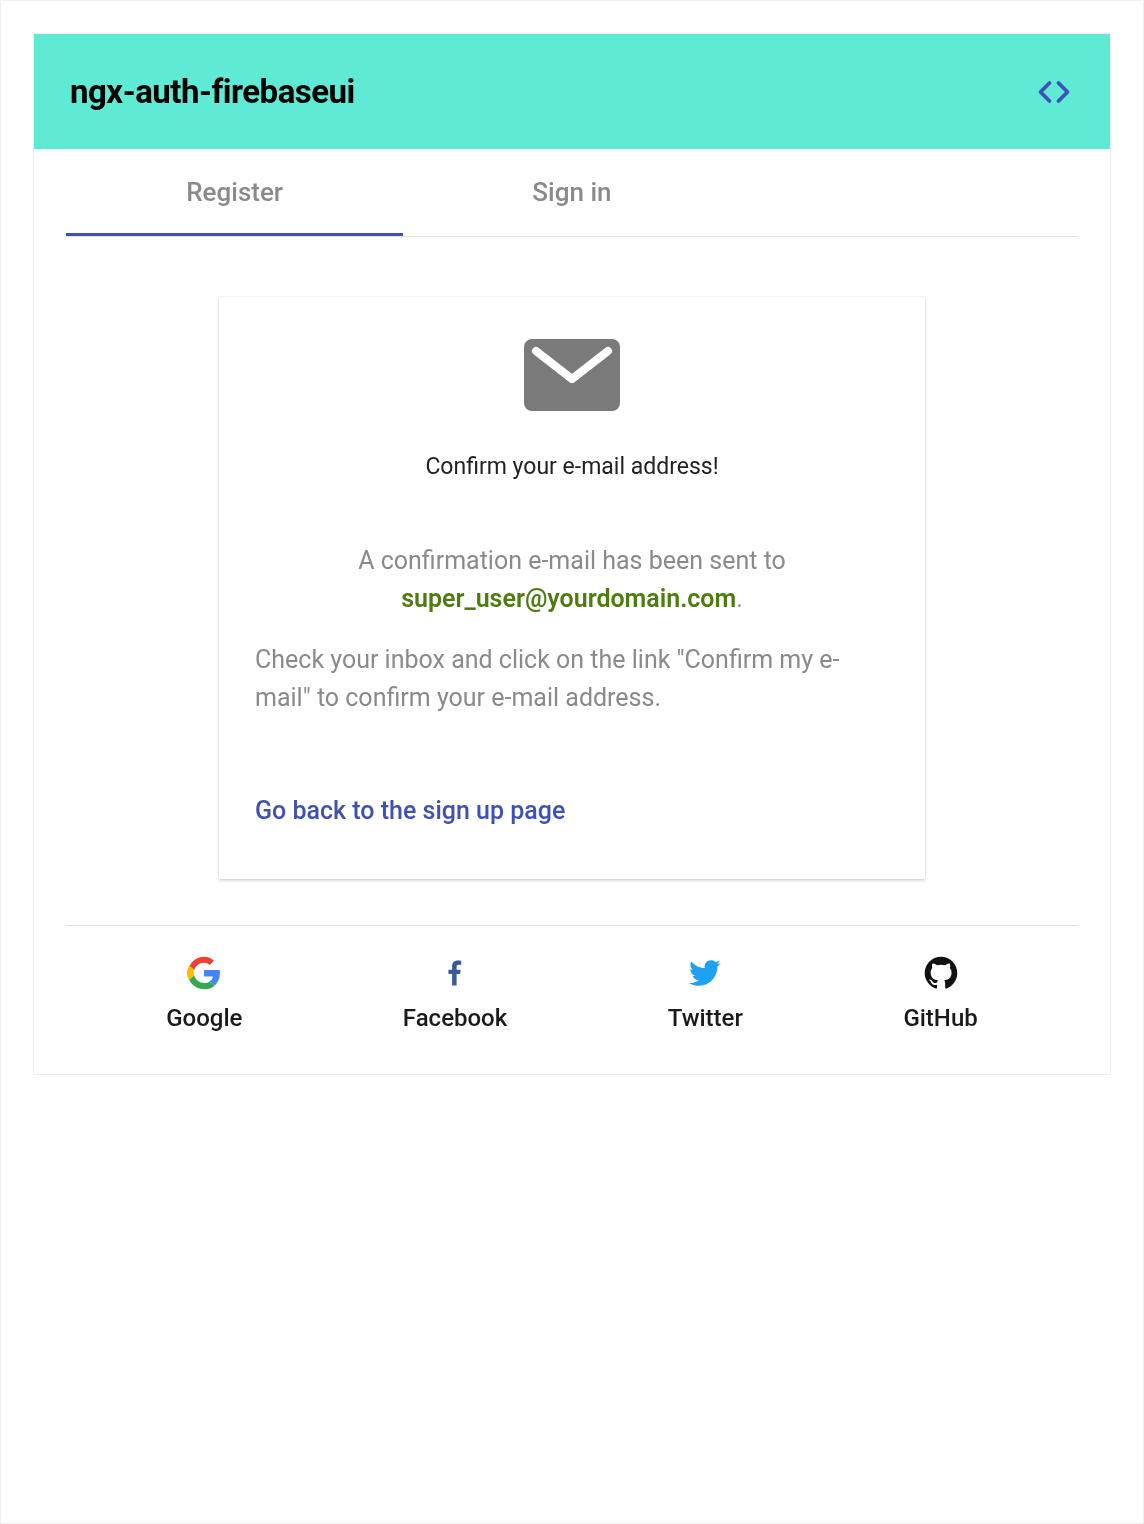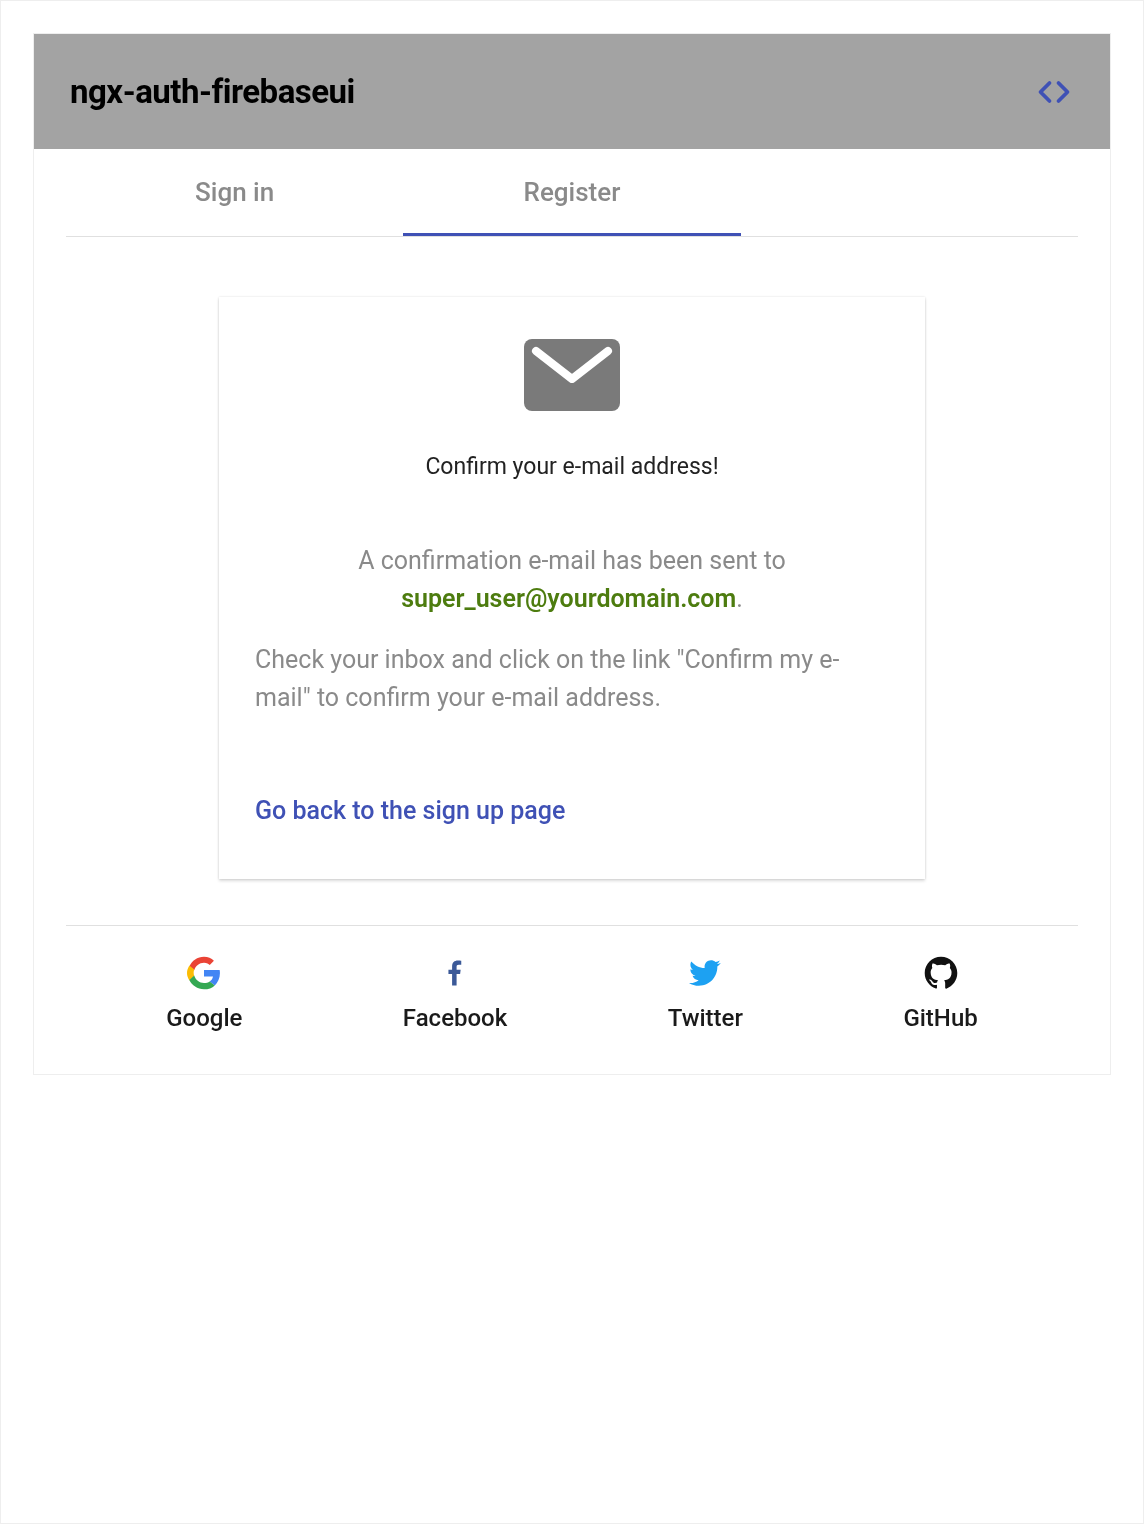--- a/index.html
+++ b/index.html
@@ -15,21 +15,21 @@
       width: 1144px;
       min-height: 1524px;
       padding: 0;
     }
     .panel {
       margin: 32px;
       border: 1px solid #eee;
       background: #fff;
     }
     .panel-header {
-      background: #a3a3a3;
+      background: #5eead4;
       padding: 38px 36px;
       display: flex;
       align-items: center;
       justify-content: space-between;
     }
     .panel-title {
       font-size: 33px;
       font-weight: 700;
       color: #000;
       letter-spacing: -0.5px;
@@ -147,25 +147,25 @@
       <div class="panel-title">ngx-auth-firebaseui</div>
       <div class="code-icon">
         <svg viewBox="0 0 24 24" width="36" height="36" fill="none" stroke="#3f51b5" stroke-width="2.5" stroke-linecap="round" stroke-linejoin="round">
           <polyline points="9 6 3 12 9 18"></polyline>
           <polyline points="15 6 21 12 15 18"></polyline>
         </svg>
       </div>
     </div>
 
     <div class="tabs">
+      <div class="tab active">
+        <span>Register</span>
+      </div>
       <div class="tab">
         <span>Sign in</span>
-      </div>
-      <div class="tab active">
-        <span>Register</span>
       </div>
     </div>
 
     <div class="content-wrap">
       <div class="card">
 
         <div class="mail-icon-wrap">
           <span>
             <svg width="100" height="72" viewBox="0 0 24 18">
               <rect x="0" y="0" width="24" height="18" rx="2" fill="#7a7a7a"></rect>

